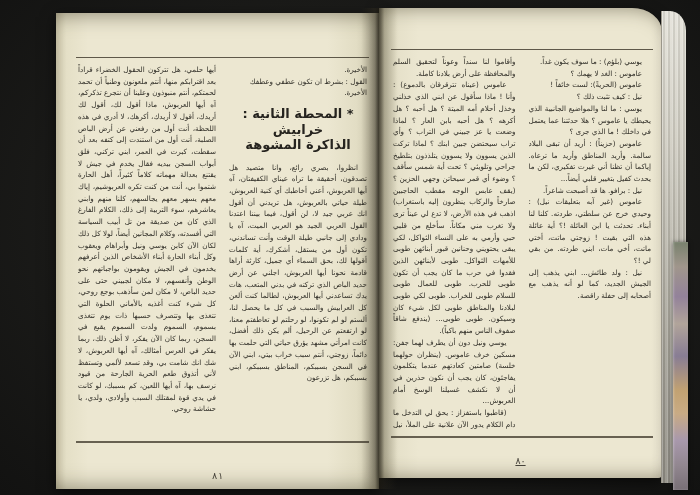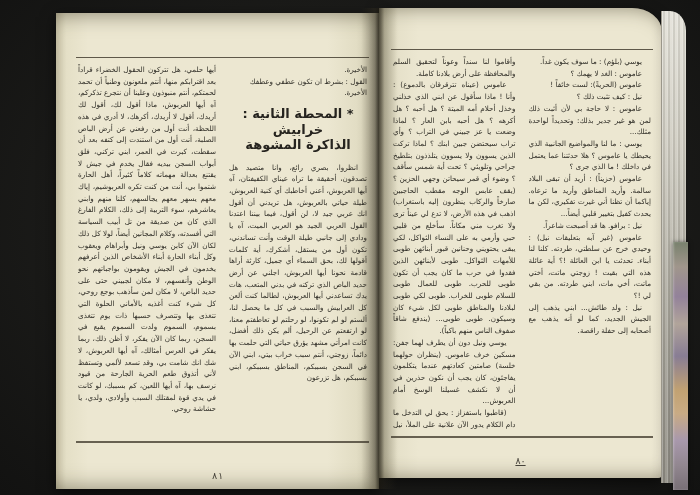--- a/index.html
+++ b/index.html
@@ -98,21 +98,20 @@
 
   <div class="page page-right">
     <div class="text-block tb-right">
       <div class="cols">
         <div class="col">
           <div>
               <p class="para">يوسي (بلؤم) : ما سوف يكون غداً.</p>
               <p class="para">عاموس : الغد لا يهمك ؟</p>
               <p class="para">عاموس (الحريةً): لست خائفاً !</p>
               <p class="para">نيل : كيف تثبت ذلك ؟</p>
-              <p class="para">عاموس : لا حاجة بي لأن أثبت ذلك لمن هو غير جدير بذلك: وتحديداً لواحدة مثلك...</p>
               <p class="para">يوسي : ما لنا والمواضيع الجانبية الذي يحيطك يا عاموس ؟ هلا حدثتنا عما يعتمل في داخلك ! ما الذي جرى ؟</p>
               <p class="para">عاموس (حزيناً) : أريد أن تبقى البلاد سالمة. وأريد المناطق وأريد ما ترعاه. إياكما أن تظنا أني غيرت تفكيري، لكن ما يحدث كفيل بتغيير قلبي أيضاً...</p>
               <p class="para">نيل : برافو. ها قد أصبحت شاعراً.</p>
               <p class="para">عاموس (غير آبه بتعليقات نيل) : وحيدي خرج عن سلطتي، طردته. كلنا لنا أبناء. تحدثت يا ابن العائلة !؟ أية عائلة هذه التي بقيت ! زوجتي ماتت، أختي ماتت، أخي مات، ابني طردته. من بقي لي !؟</p>
               <p class="para">نيل : ولد طائش... ابني يذهب إلى الجيش الجديد، كما لو أنه يذهب مع أصحابه إلى حفلة راقصة.</p>
             </div>
         </div>
         <div class="col">
           <p class="contline">وأقاموا لنا سنداً وعوناً لتحقيق السلم والمحافظة على أرض بلادنا كاملة.</p>
           <div>

